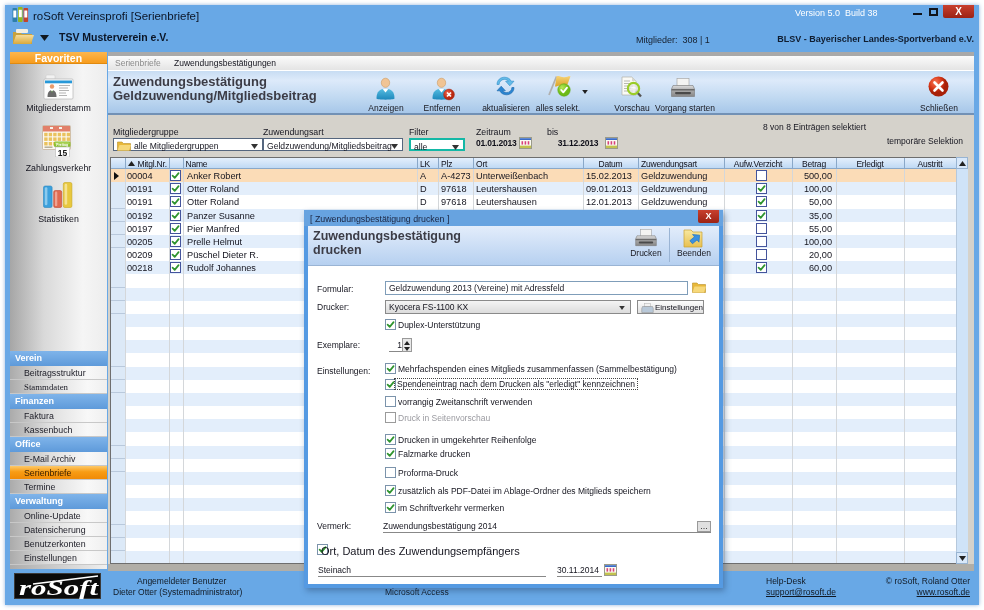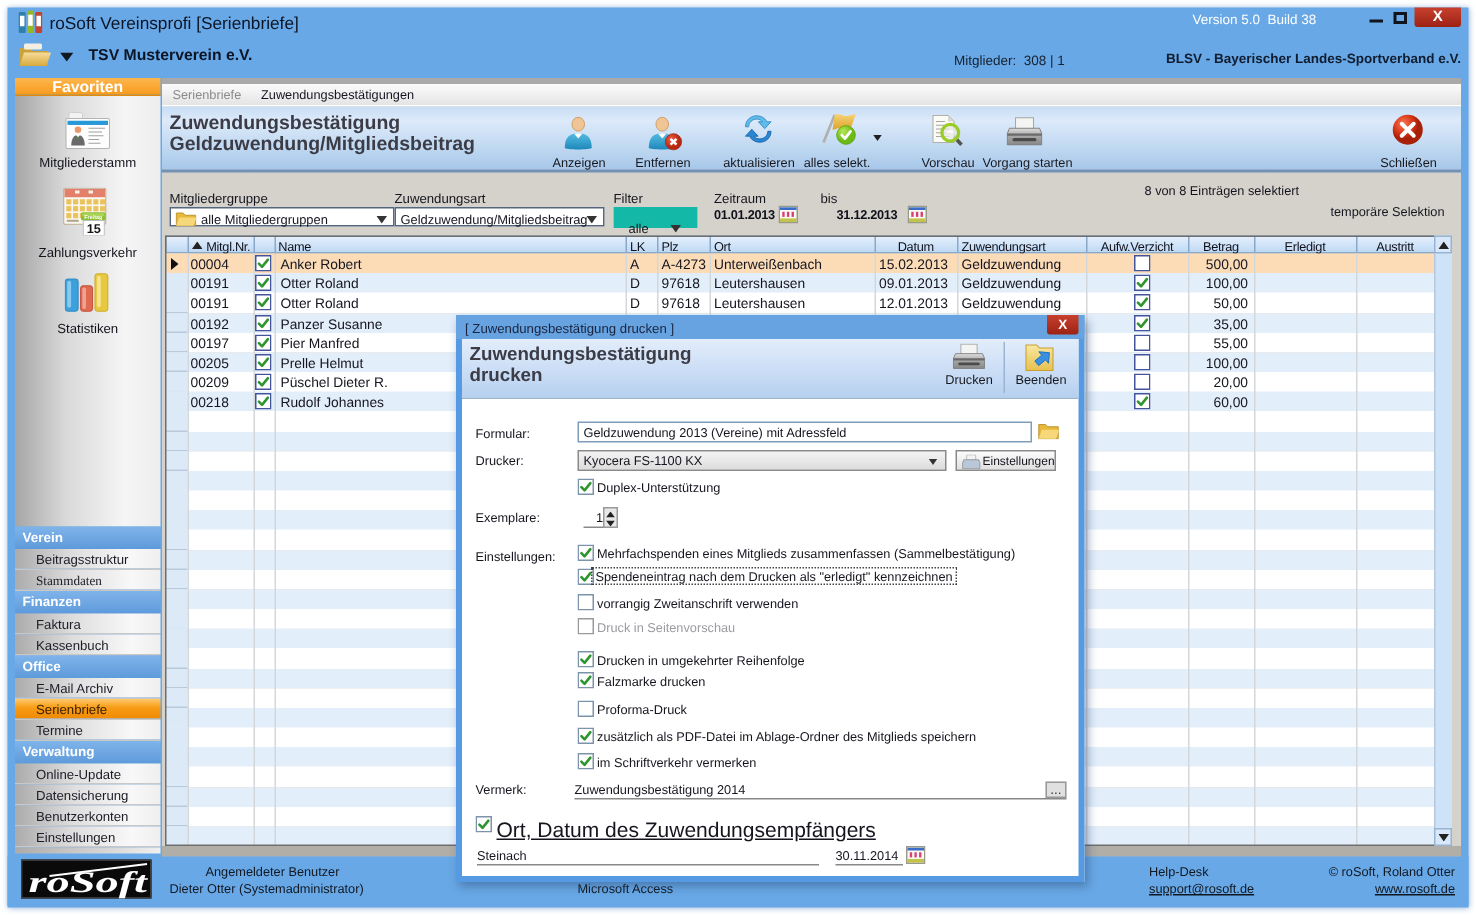--- a/index.html
+++ b/index.html
@@ -241,21 +241,21 @@
     <svg style="position:absolute;right:4px;top:4.5px" width="7" height="5" viewBox="0 0 7 5">
       <path d="M0 0 H7 L3.5 5 Z" fill="#333"></path>
     </svg>
   </div>
 <div style="position:absolute;left:263px;top:138px;width:140px;height:13px;background:#fff;border:1px solid #55667e;">
     <span style="position:absolute;left:3px;top:2px;font-size:8.6px;color:#15151f;white-space:nowrap">Geldzuwendung/Mitgliedsbeitrag</span>
     <svg style="position:absolute;right:4px;top:4.5px" width="7" height="5" viewBox="0 0 7 5">
       <path d="M0 0 H7 L3.5 5 Z" fill="#333"></path>
     </svg>
   </div>
-<div style="position:absolute;left:409px;top:138px;width:56px;height:13px;background:#fff;border:7px solid #14b8a6;">
+<div style="position:absolute;left:409px;top:138px;width:56px;height:13px;background:#fff;border:2px solid #14b8a6;">
     <span style="position:absolute;left:3px;top:2px;font-size:8.6px;color:#15151f;white-space:nowrap">alle</span>
     <svg style="position:absolute;right:4px;top:4.5px" width="7" height="5" viewBox="0 0 7 5">
       <path d="M0 0 H7 L3.5 5 Z" fill="#333"></path>
     </svg>
   </div>
 <div style="position:absolute;left:476px;top:138px;width:62px;height:12px;font-size:8.5px;font-weight:bold;color:#10101a;letter-spacing:-0.2px;">01.01.2013</div>
 <svg style="position:absolute;left:519px;top:137px" width="13" height="12" viewBox="0 0 13 12">
     <rect x="0.5" y="0.5" width="12" height="11" fill="#fbfbf2" stroke="#9a9a8a"></rect>
     <rect x="1" y="1.2" width="11" height="1.8" fill="#3a6cc8"></rect>
     <rect x="1" y="8.6" width="11" height="2.4" fill="#c2c24e"></rect>
@@ -612,21 +612,21 @@
   </svg>
 <div style="position:absolute;left:398px;top:503px;width:320px;height:11px;font-size:8.5px;color:#15151f;">im Schriftverkehr vermerken</div>
 <div style="position:absolute;left:317px;top:521px;width:60px;height:11px;font-size:8.5px;color:#15151f;">Vermerk:</div>
 <div style="position:absolute;left:383px;top:521px;width:200px;height:11px;font-size:8.5px;color:#15151f;">Zuwendungsbestätigung 2014</div>
 <div style="position:absolute;left:383px;top:532px;width:328px;height:1px;background:#888;"></div>
 <div style="position:absolute;left:697px;top:521px;width:14px;height:11px;background:#e0e0e0;border:1px solid #999;font-size:9px;text-align:center;line-height:9px;color:#333;">...</div>
 <svg style="position:absolute;left:317px;top:544px" width="11" height="11" viewBox="0 0 11 11">
     <rect x="0.5" y="0.5" width="10" height="10" fill="#fff" stroke="#7b93ab"></rect>
     <polyline points="2.6,5.7 4.7,7.9 8.6,3.1" fill="none" stroke="#2e942e" stroke-width="1.7" stroke-linecap="round" stroke-linejoin="round"></polyline>
   </svg>
-<div style="position:absolute;left:331px;top:545px;width:250px;height:11px;font-size:14px;color:#15151f;text-decoration:underline;">Ort, Datum des Zuwendungsempfängers</div>
+<div style="position:absolute;left:321px;top:545px;width:250px;height:11px;font-size:11px;color:#15151f;">Ort, Datum des Zuwendungsempfängers</div>
 <div style="position:absolute;left:318px;top:565px;width:120px;height:11px;font-size:8.5px;color:#15151f;">Steinach</div>
 <div style="position:absolute;left:318px;top:576px;width:228px;height:1px;background:#888;"></div>
 <div style="position:absolute;left:557px;top:565px;width:60px;height:11px;font-size:8.5px;color:#15151f;">30.11.2014</div>
 <div style="position:absolute;left:557px;top:576px;width:45px;height:1px;background:#888;"></div>
 <svg style="position:absolute;left:604px;top:564px" width="13" height="12" viewBox="0 0 13 12">
     <rect x="0.5" y="0.5" width="12" height="11" fill="#fbfbf2" stroke="#9a9a8a"></rect>
     <rect x="1" y="1.2" width="11" height="1.8" fill="#3a6cc8"></rect>
     <rect x="1" y="8.6" width="11" height="2.4" fill="#c2c24e"></rect>
     <g fill="#d8407a">
       <rect x="2.5" y="4.2" width="1.6" height="3.4"></rect>

